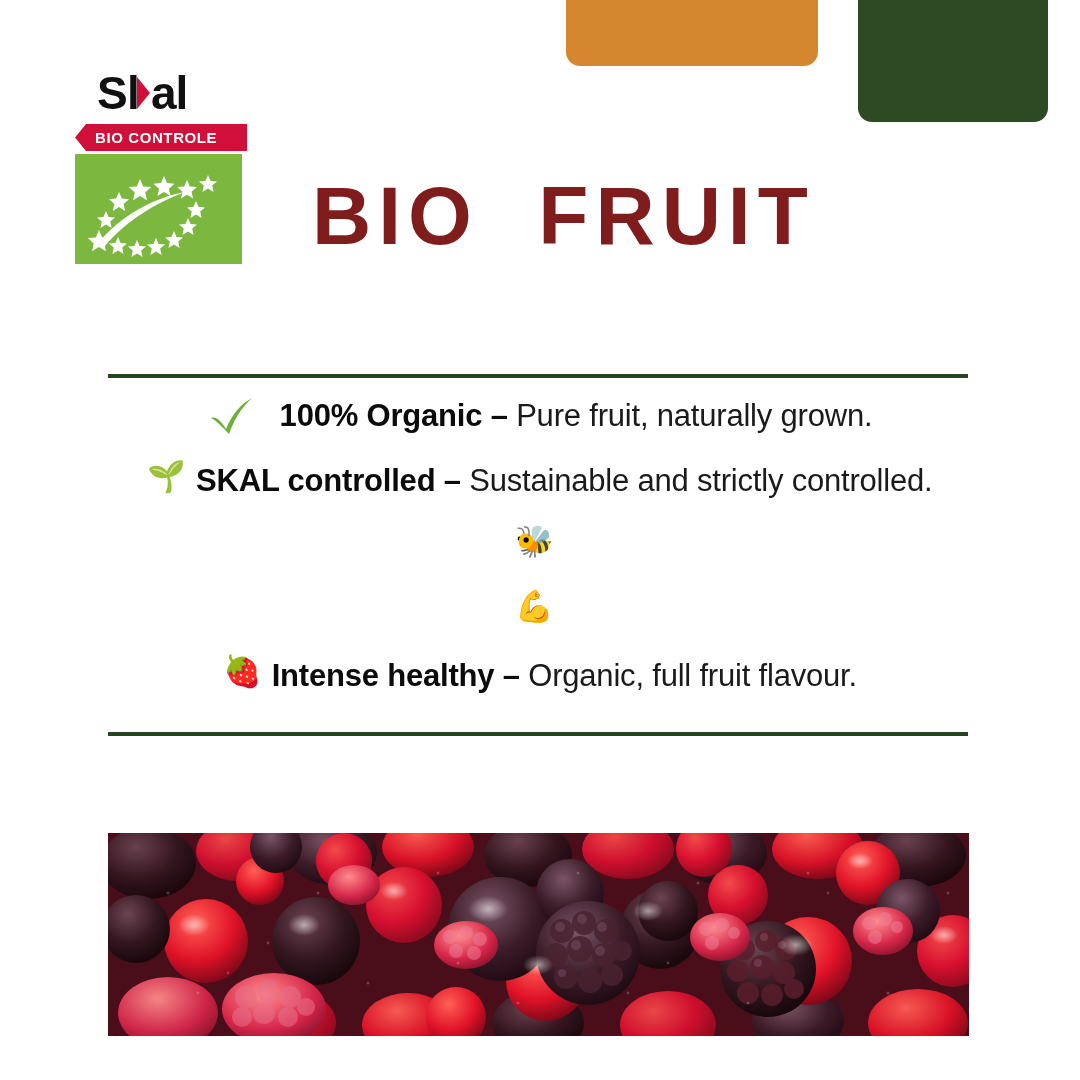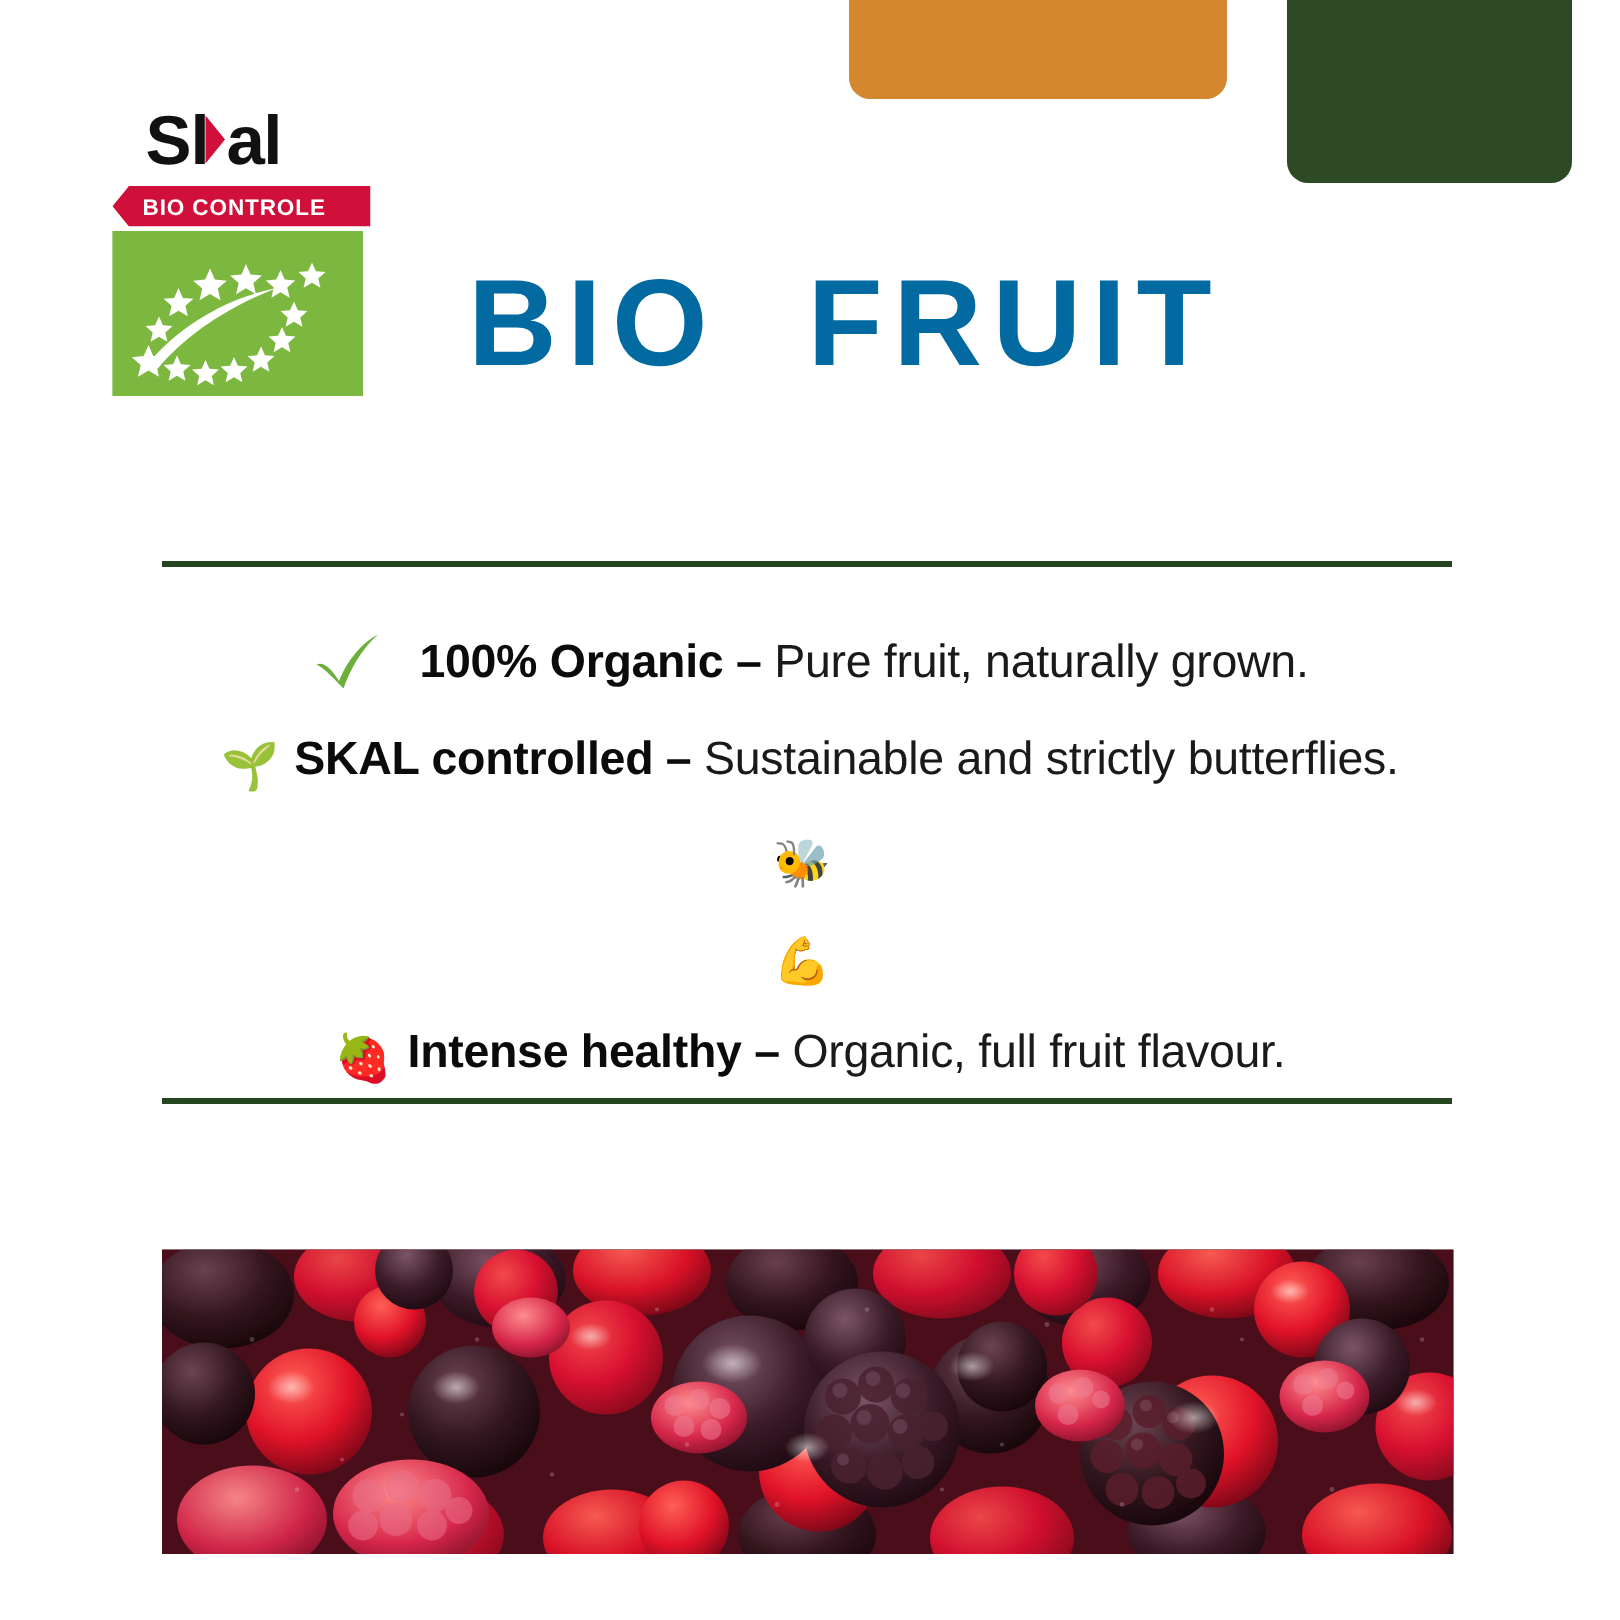--- a/index.html
+++ b/index.html
@@ -68,21 +68,21 @@
   .euroleaf svg { display: block; }
 
   
   .title {
     position: absolute;
     left: 312px;
     top: 168px;
     font-size: 82px;
     line-height: 96px;
     font-weight: 700;
-    color: #0369a1;
+    color: #7f1d1d;
     letter-spacing: 7px;
     white-space: pre;
   }
 
   
   .rule {
     position: absolute;
     left: 108px;
     width: 860px;
     height: 4px;
@@ -93,21 +93,21 @@
 
   
   .benefits {
     position: absolute;
     left: 0;
     top: 396px;
     width: 1080px;
   }
   .benefit {
     display: flex;
-    align-items: flex-end;
+    align-items: flex-start;
     justify-content: center;
     height: 65px;
     white-space: nowrap;
   }
   .bullet-icon {
     font-size: 31px;
     line-height: 1;
     margin-right: 10px;
     flex: 0 0 auto;
     display: inline-block;
@@ -208,21 +208,21 @@
     <span class="bullet-icon check">
       <svg viewBox="0 0 46 40" width="46" height="40" aria-hidden="true">
         <path d="M3 22 C8 20 13 25 18 33 C24 18 34 7 44 2 C33 12 26 24 21 38 C16 33 9 25 3 22 Z" fill="#6BB03A"></path>
       </svg>
     </span>
     <span class="benefit-text"><span class="lead">100% Organic</span><span class="dash"> – </span><span class="rest">Pure fruit, naturally grown.</span></span>
   </div>
 
   <div class="benefit">
     <span class="bullet-icon">🌱</span>
-    <span class="benefit-text"><span class="lead">SKAL controlled</span><span class="dash"> – </span><span class="rest">Sustainable and strictly butterflies.</span></span>
+    <span class="benefit-text"><span class="lead">SKAL controlled</span><span class="dash"> – </span><span class="rest">Sustainable and strictly controlled.</span></span>
   </div>
 
   <div class="benefit">
     <span class="bullet-icon">🐝</span>
   </div>
 
   <div class="benefit">
     <span class="bullet-icon">💪</span>
   </div>
 

